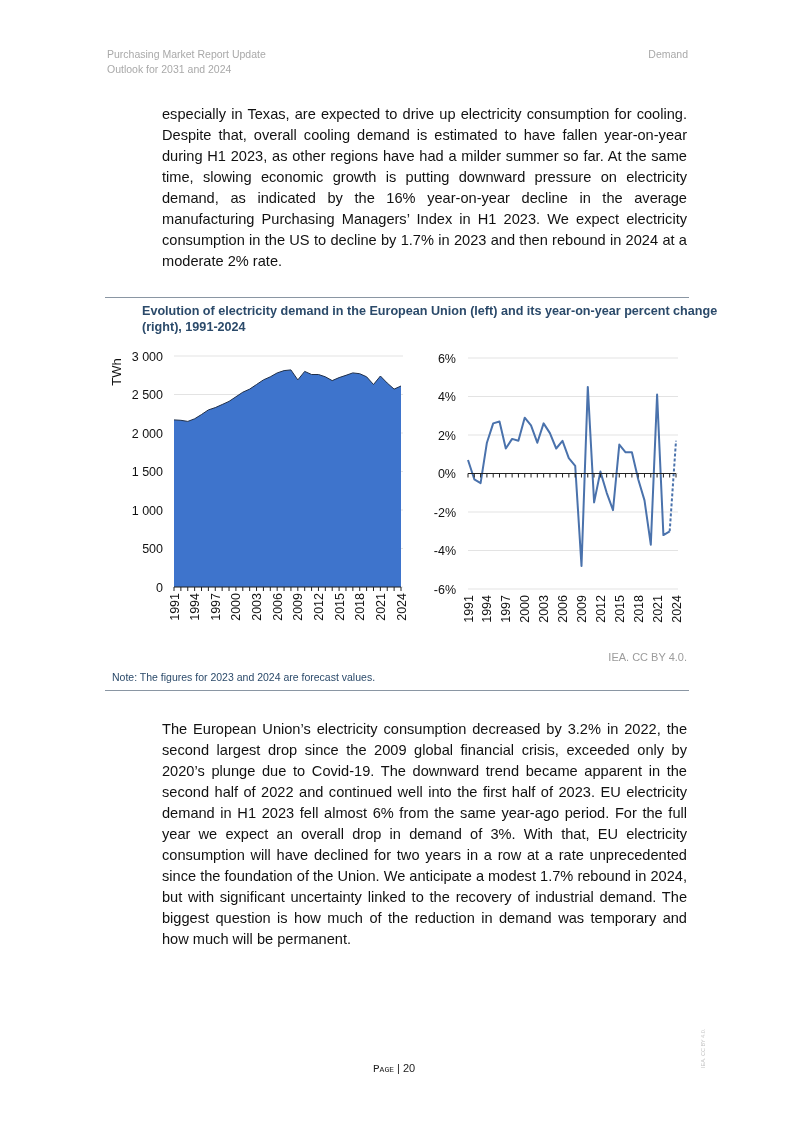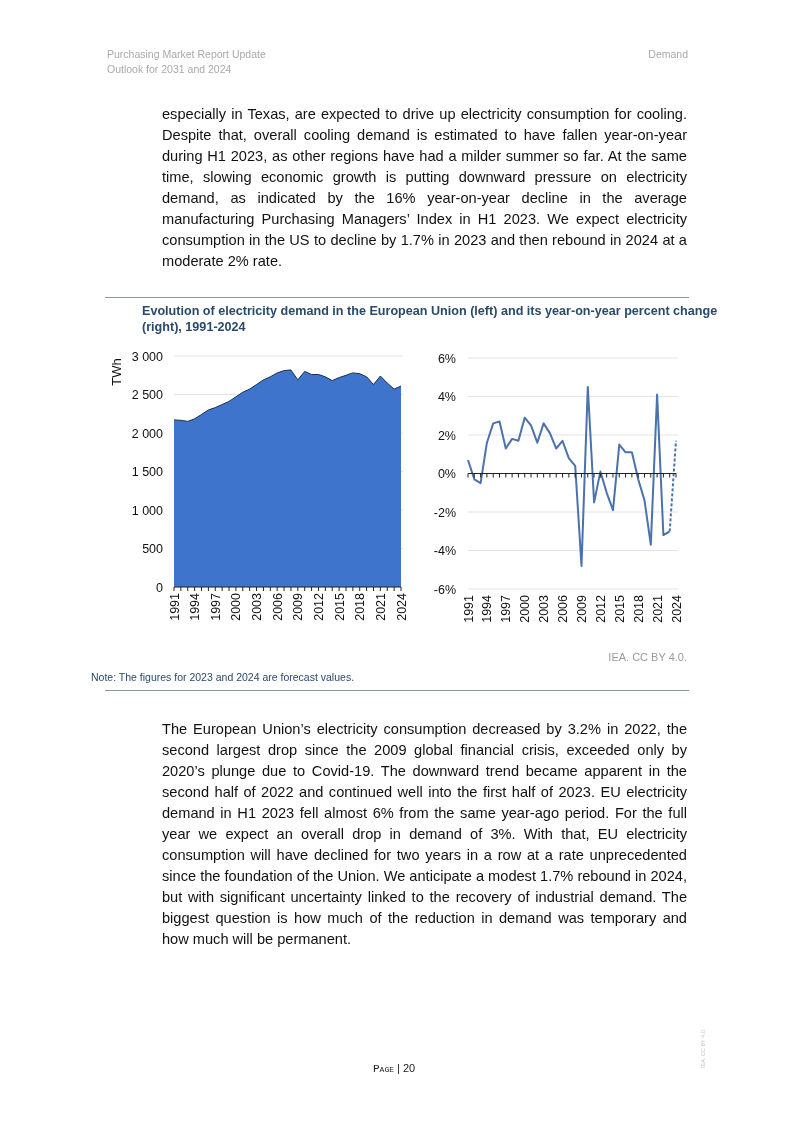--- a/index.html
+++ b/index.html
@@ -10,21 +10,21 @@
   .hdr-right { right: 105px; text-align: right; margin-left: 32px; }
   .para { position: absolute; left: 162px; width: 525px; font-size: 14.6px; line-height: 21px;
           text-align: justify; color: #111; }
   .para1 { top: 104px; }
   .para2 { top: 719px; }
   .rule { position: absolute; left: 105px; width: 584px; height: 1px; background: #8a96a3; }
   .fig-title { position: absolute; left: 106px; top: 303px; width: 580px; font-size: 12.6px;
                font-weight: bold; color: #2b4a6a; line-height: 16px; margin-left: 36px; }
   .chart-svg { position: absolute; left: 0; top: 0; }
   .source { position: absolute; right: 106px; top: 651px; font-size: 11px; color: #9b9b9b; }
-  .note { position: absolute; left: 91px; top: 671px; font-size: 10.5px; color: #2b4a6a; }
+  .note { position: absolute; left: 112px; top: 671px; font-size: 10.5px; color: #2b4a6a; }
   .footer { position: absolute; left: 373px; top: 1062px; font-size: 11px; color: #222; }
   .footer .sc { font-variant: small-caps; font-family: Liberation Mono, monospace; }
   .side-credit { position: absolute; left: 700px; top: 1068px; transform: rotate(-90deg);
                  transform-origin: left top; font-size: 5.5px; color: #c4c4c4; white-space: nowrap; }
   b { font-weight: normal; }
 </style>
 </head>
 <body>
 
 <div class="hdr hdr-left">

